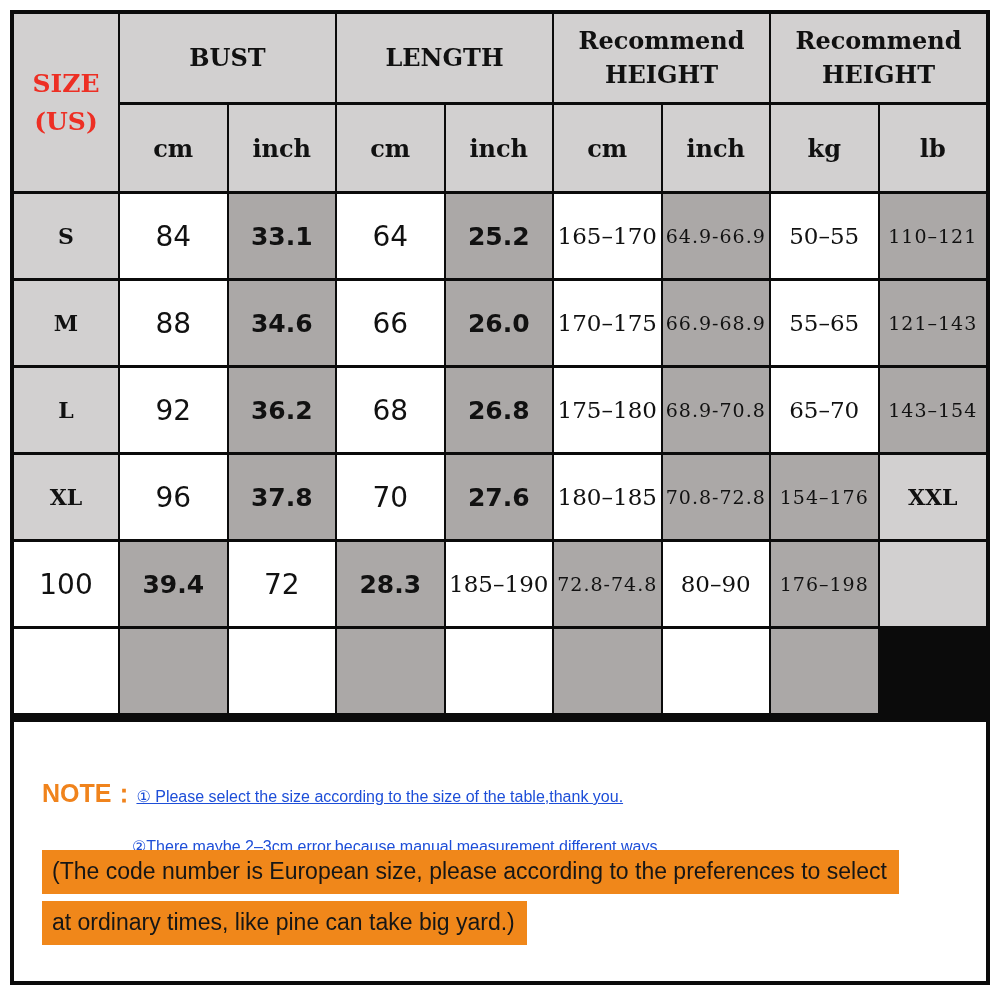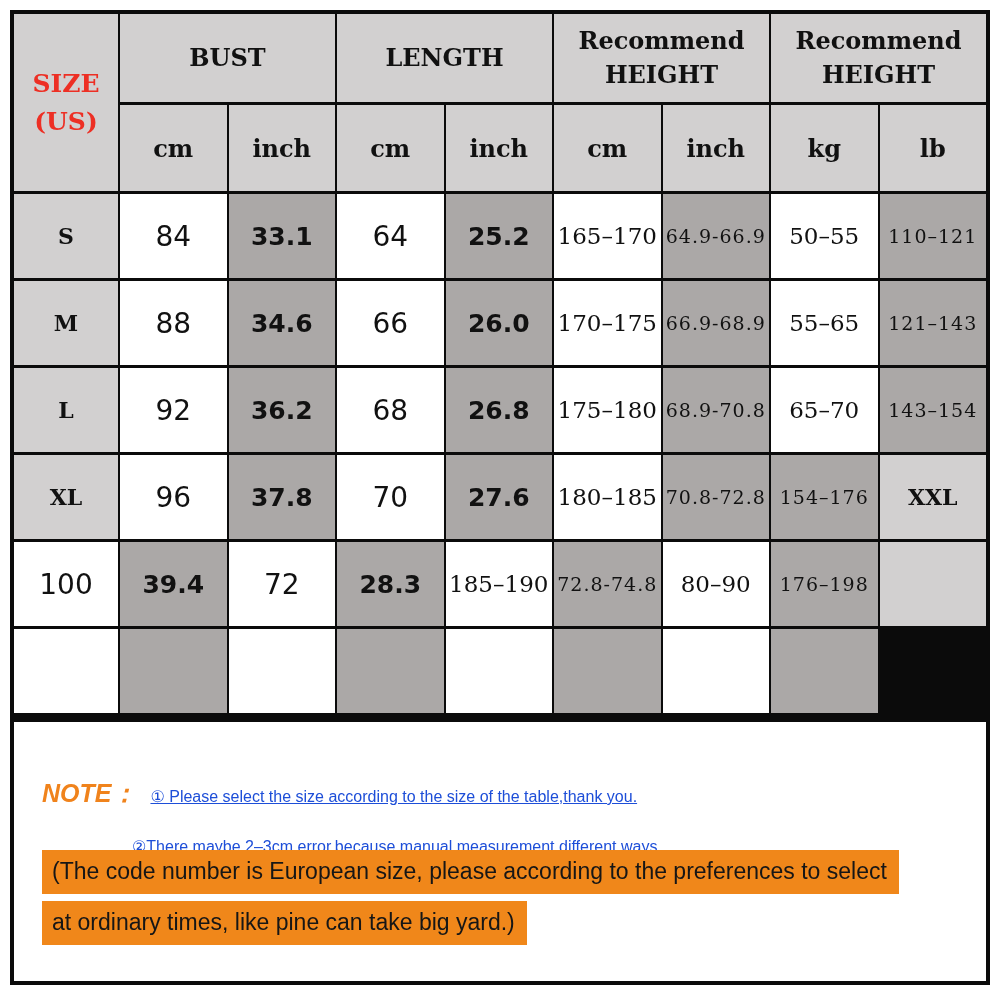--- a/index.html
+++ b/index.html
@@ -33,21 +33,21 @@
   .f-inch{font-family:"DejaVu Sans",sans-serif;font-size:25px;font-weight:bold;}
   .f-range{font-size:23px;}
   .f-range-sm{font-size:19px;letter-spacing:1px;}
   
   .note-box{
     position:absolute;left:10px;top:718px;width:980px;height:267px;
     box-sizing:border-box;border:4px solid #0b0b0b;background:#ffffff;
     font-family:"Liberation Sans",sans-serif;
   }
   .note-row1{position:absolute;left:28px;top:55px;display:flex;align-items:baseline;white-space:nowrap;}
-  .note-label{color:#f0831c;font-weight:bold;font-size:25px;margin-right:14px;font-style:italic;}
+  .note-label{color:#f0831c;font-weight:bold;font-size:25px;}
   .f-note{font-size:16px;color:#1d4ed8;text-decoration:underline;}
   .note-line2{position:absolute;left:118px;top:115px;white-space:nowrap;}
   .hl{
     position:absolute;left:28px;background:#f0871a;color:#161616;
     font-size:23px;padding:8px 12px 9px 10px;white-space:nowrap;
   }
   .hl1{top:128px;}
   .hl2{top:179px;}
 </style>
 </head>

